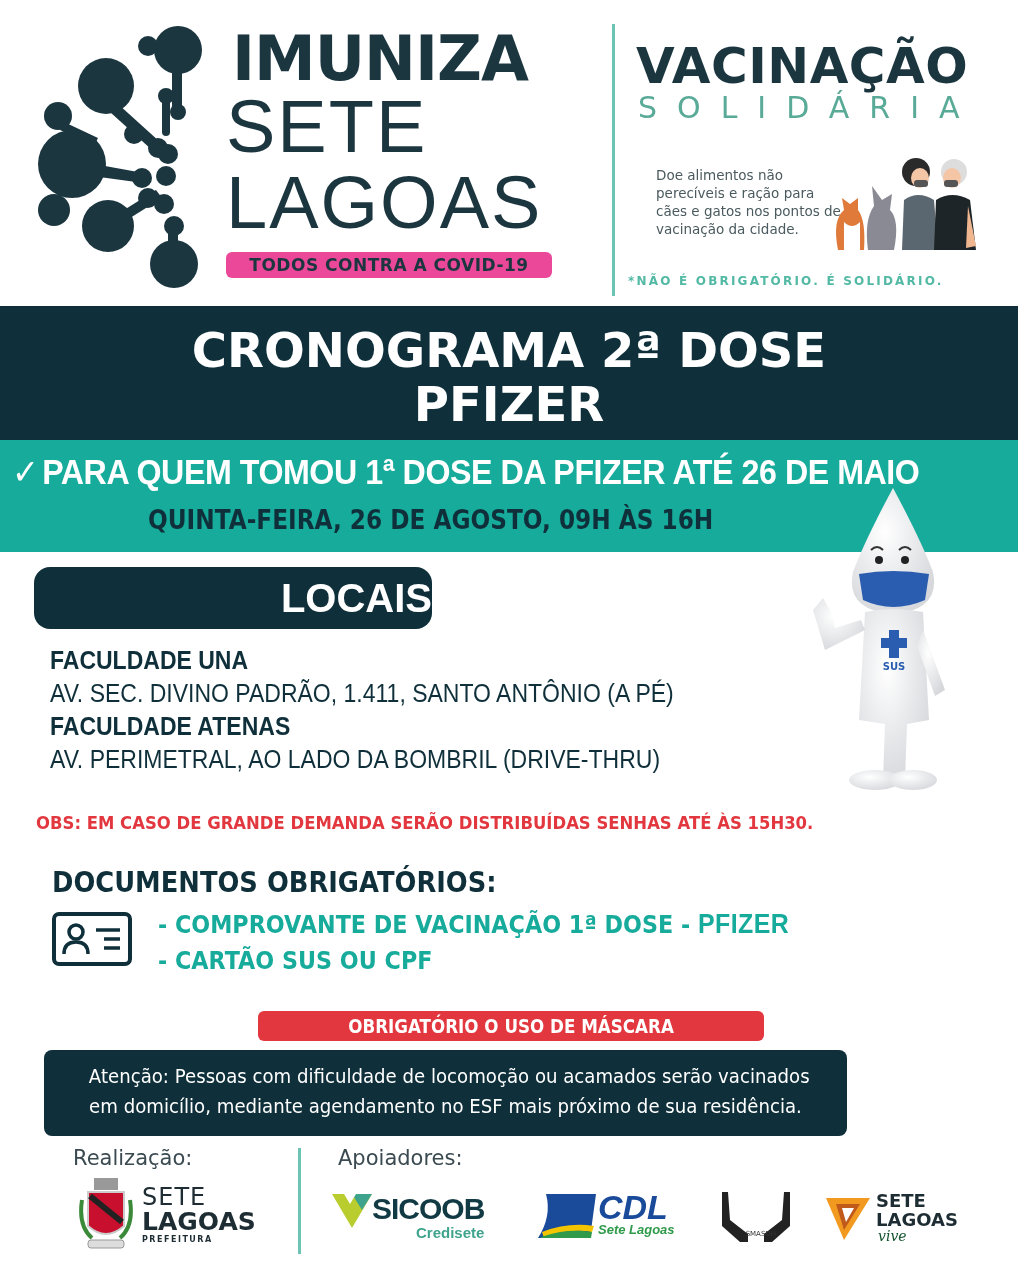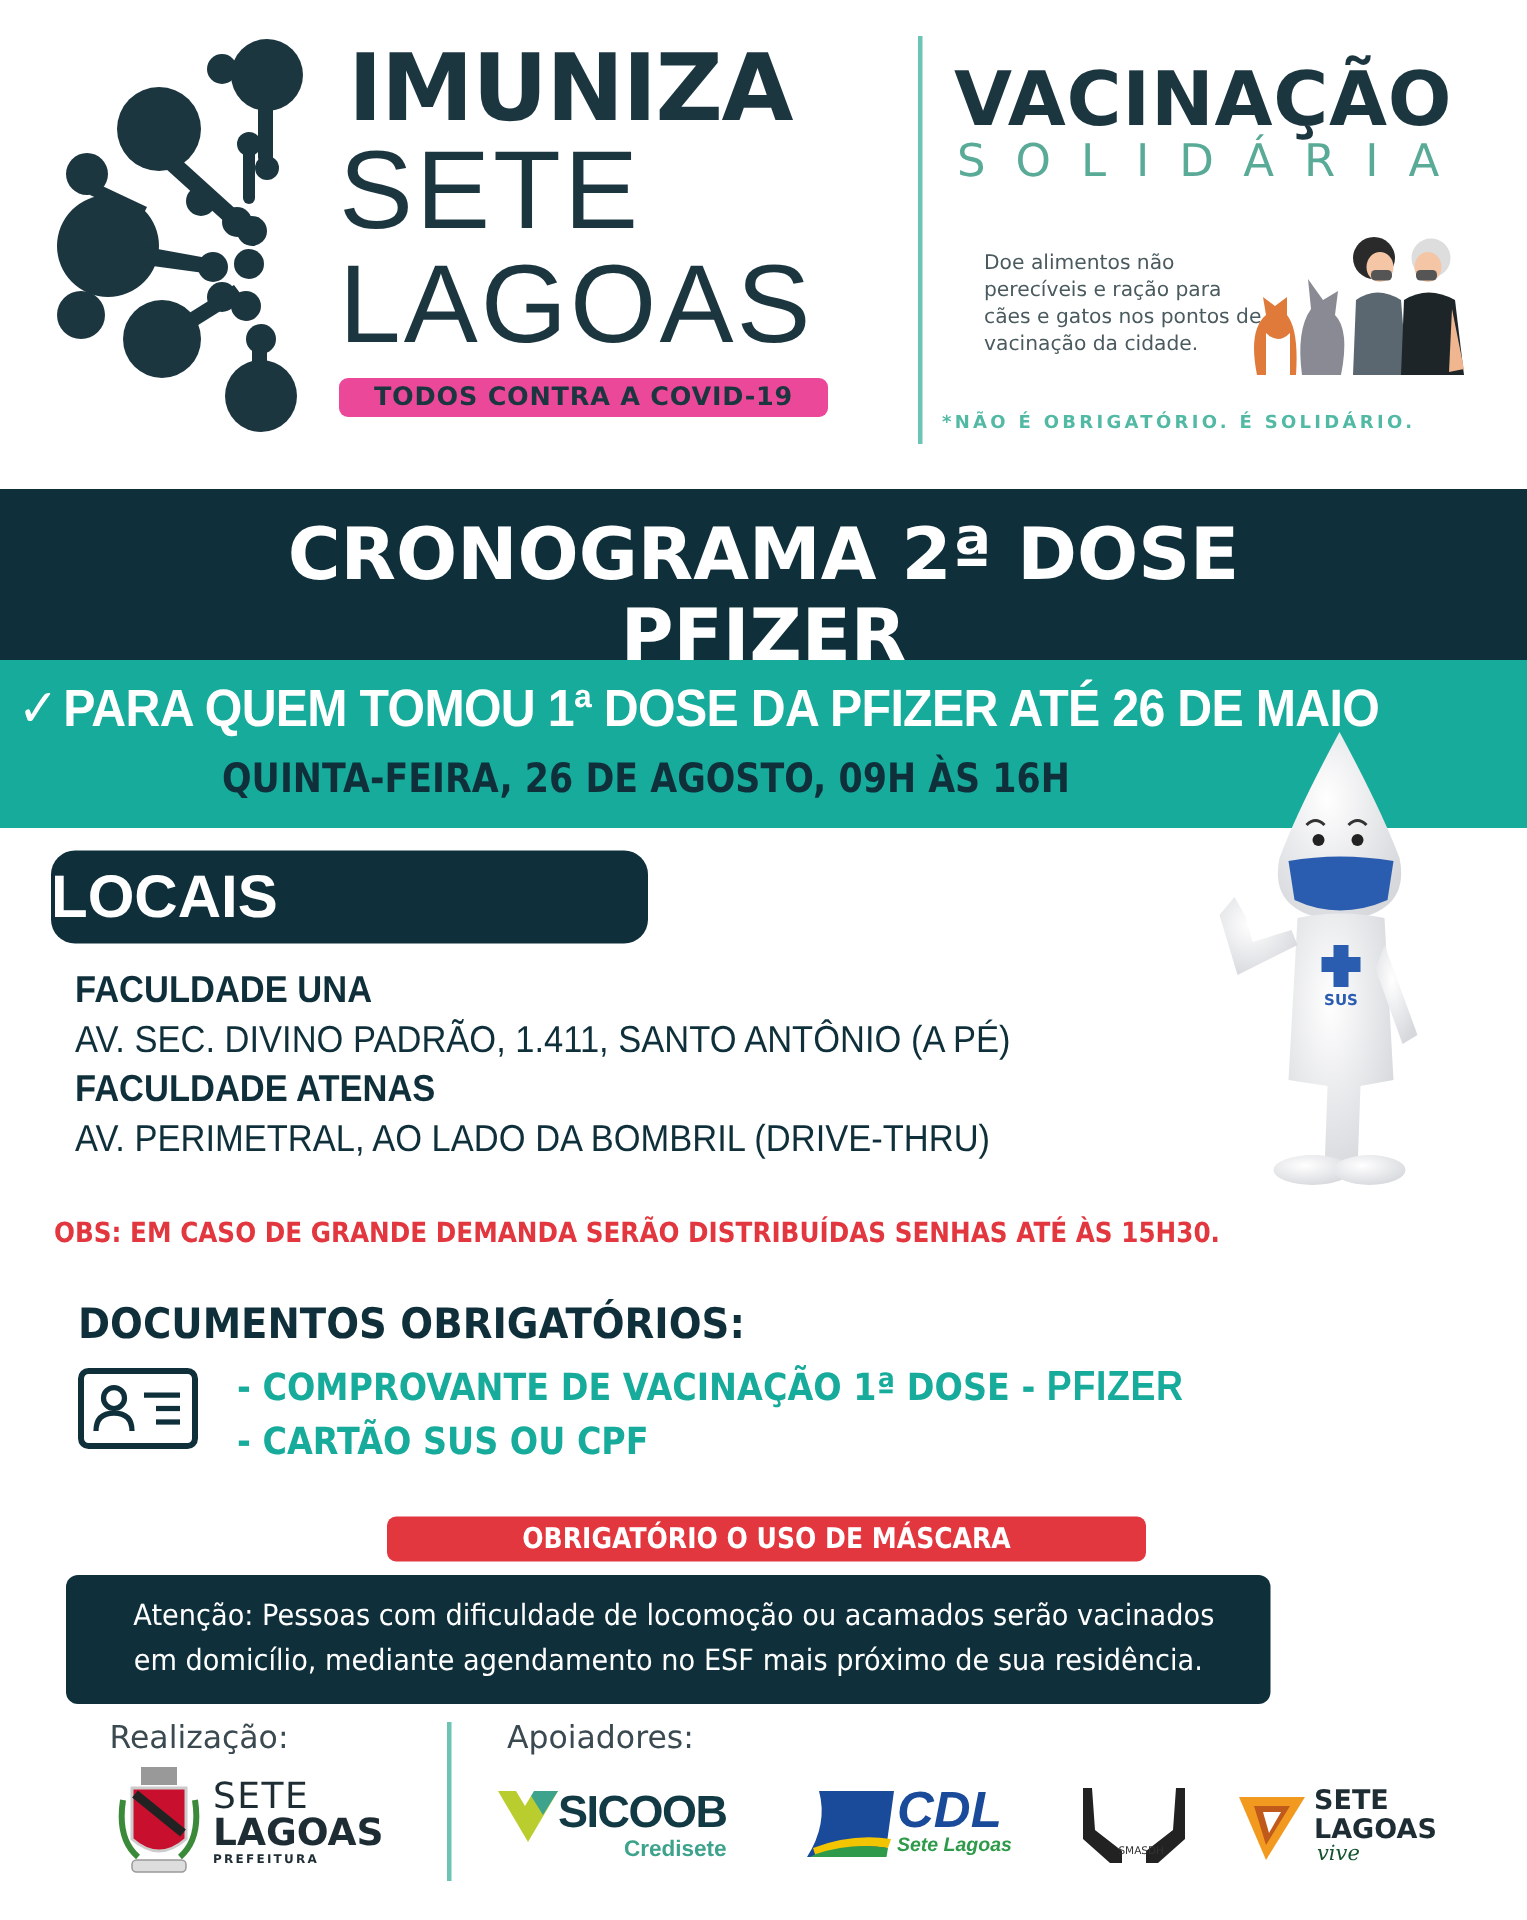--- a/index.html
+++ b/index.html
@@ -16,32 +16,32 @@
   .brand-tag { position:absolute; left:226px; top:252px; width:326px; height:26px; background:#ec4899; border-radius:6px; font-size:17px; font-weight:700; color:#1c3640; text-align:center; line-height:26px; letter-spacing:0.5px; font-family:"DejaVu Sans", sans-serif; }
 
   .vsep { position:absolute; left:612px; top:24px; width:3px; height:272px; background:#6cc4b4; }
   .vac-title { position:absolute; left:636px; top:18px; font-size:50px; font-weight:900; color:#1c3640; font-family:"DejaVu Sans", sans-serif; letter-spacing:0.5px;margin-top:19px; }
   .vac-sub { position:absolute; left:638px; top:90px; font-size:30px; color:#5aaa98; letter-spacing:20px; font-family:"DejaVu Sans", sans-serif; }
   .vac-text { position:absolute; left:630px; top:166px; width:190px; font-size:13.5px; line-height:18px; color:#4a5a5e; font-family:"DejaVu Sans", sans-serif;margin-left:26px; }
   .vac-illus { position:absolute; left:830px; top:150px; width:150px; height:102px; }
   .vac-note { position:absolute; left:628px; top:274px; font-size:12px; font-weight:700; color:#52b9a4; letter-spacing:2.2px; font-family:"DejaVu Sans", sans-serif; }
 
   
-  .title-band { position:absolute; left:0; top:306px; width:1018px; height:134px; background:#0f303b; text-align:center;margin-top:20px; }
+  .title-band { position:absolute; left:0; top:306px; width:1018px; height:134px; background:#0f303b; text-align:center; }
   .title-l1 { display:block; padding-top:16px; font-size:48px; font-weight:900; color:#fff; font-family:"DejaVu Sans", sans-serif; line-height:56px; }
   .title-l2 { display:block; font-size:48px; font-weight:900; color:#fff; font-family:"DejaVu Sans", sans-serif; line-height:52px; }
 
   
   .teal-band { position:absolute; left:0; top:440px; width:1018px; height:112px; background:#17ab9b; }
   .teal-l1 { position:absolute; left:12px; top:12px; font-size:35px; font-weight:700; color:#fff; font-family:"Liberation Sans", sans-serif; transform:scaleX(0.92); transform-origin:left; white-space:nowrap; letter-spacing:-0.5px; }
   .teal-l1 .chk { font-weight:400; margin-right:4px; }
   .teal-l2 { position:absolute; left:148px; top:64px; font-size:27px; font-weight:900; color:#0f303b; font-family:"DejaVu Sans", sans-serif; transform:scaleX(0.86); transform-origin:left; white-space:nowrap; }
 
   
-  .locais-pill { position:absolute; left:34px; top:567px; width:398px; height:62px; background:#0f303b; border-radius:16px; color:#fff; font-size:40px; font-weight:700; text-align:left; line-height:62px; font-family:"Liberation Sans", sans-serif; }
+  .locais-pill { position:absolute; left:34px; top:567px; width:398px; height:62px; background:#0f303b; border-radius:16px; color:#fff; font-size:40px; font-weight:700; text-align:right; line-height:62px; font-family:"Liberation Sans", sans-serif; }
   .loc-list { position:absolute; left:50px; top:644px; font-family:"Liberation Sans", sans-serif; color:#0f303b; }
   .loc-name { display:block; font-size:25px; font-weight:700; line-height:32px; transform:scaleX(0.92); transform-origin:left; white-space:nowrap; }
   .loc-addr { display:block; font-size:25px; line-height:34px; transform:scaleX(0.92); transform-origin:left; white-space:nowrap; }
 
   .mascot { position:absolute; left:795px; top:480px; width:190px; height:315px; }
 
   .obs { position:absolute; left:36px; top:812px; font-size:18.5px; font-weight:900; color:#e2373e; font-family:"DejaVu Sans", sans-serif; transform:scaleX(0.89); transform-origin:left; white-space:nowrap; }
 
   
   .docs-title { position:absolute; left:52px; top:866px; font-size:28px; font-weight:900; color:#0f303b; font-family:"DejaVu Sans", sans-serif; transform:scaleX(0.92); transform-origin:left; white-space:nowrap; }

